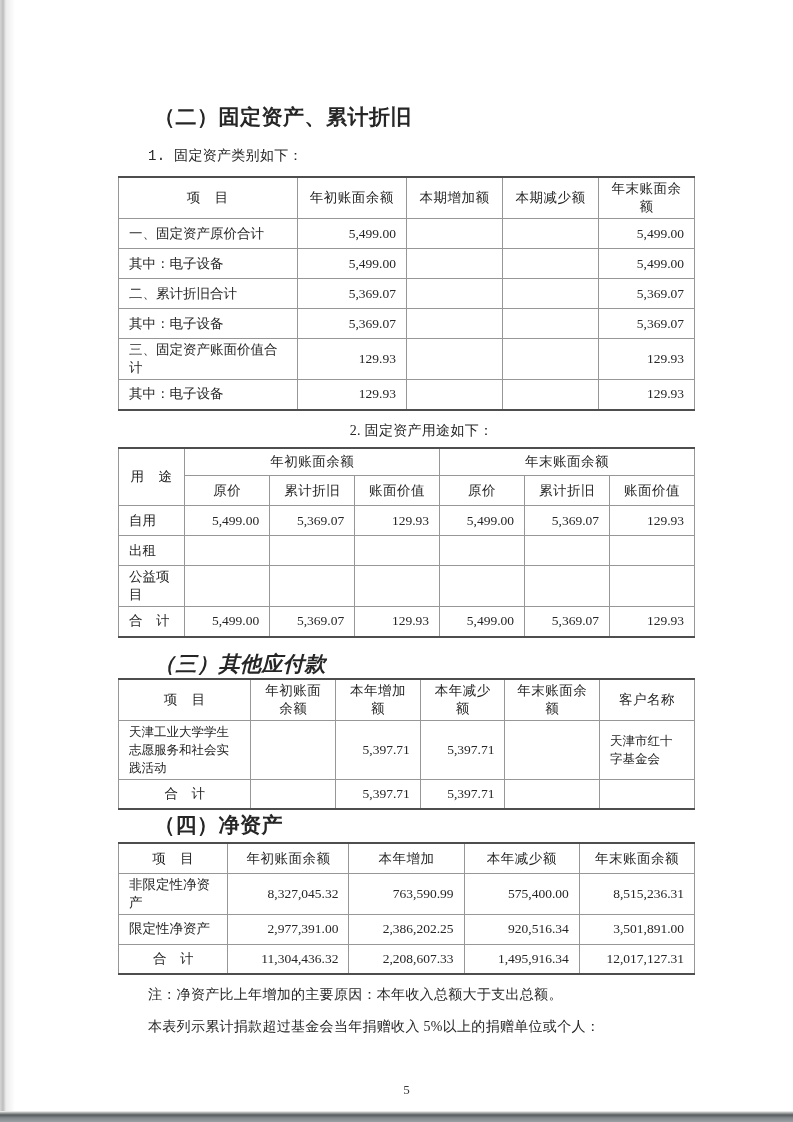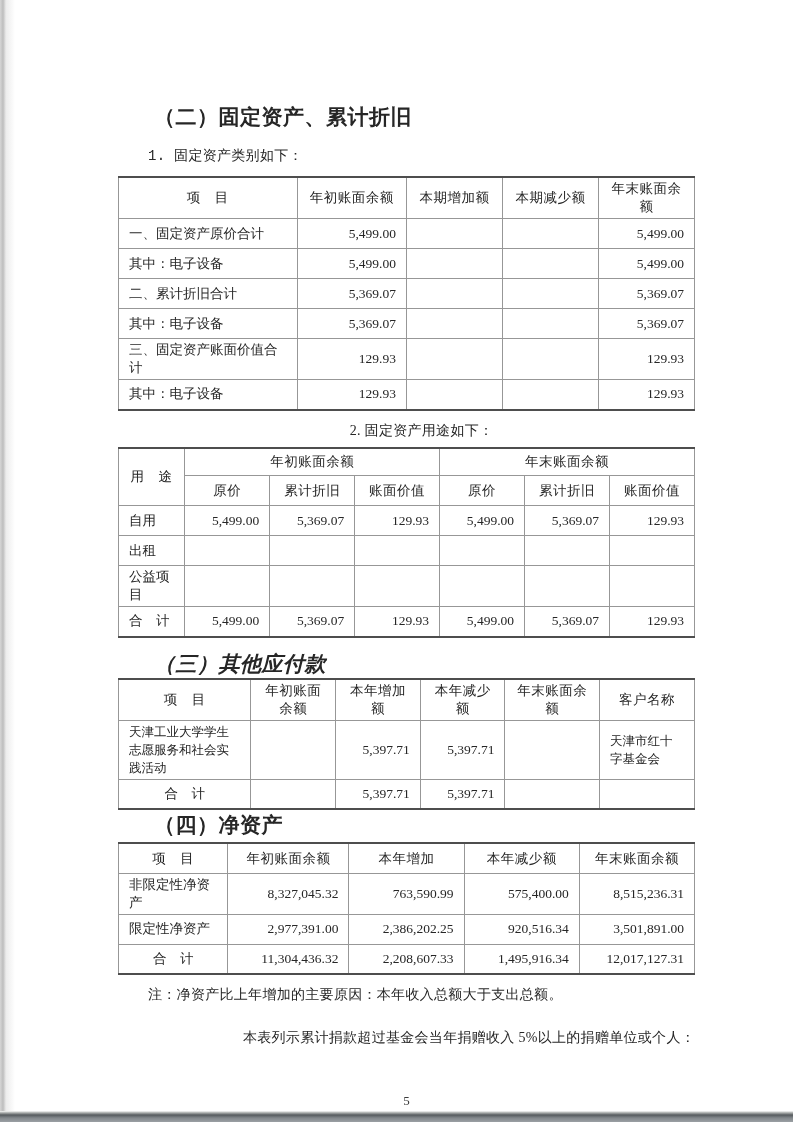--- a/index.html
+++ b/index.html
@@ -58,21 +58,21 @@
   .t3 { margin-top: 4px; }
   .t4 { margin-top: 7px; }
 
   .m-title1 { margin-top: 107px; }
   .m-label1 { margin-top: 20px; font-family: Liberation Mono, monospace; }
   .m-label2 { margin-top: 10px; text-align: center; }
   .m-title3 { margin-top: 16px; font-style: italic; }
   .m-title4 { margin-top: 5px; }
   .m-note   { margin-top: 10px; }
   .m-title5 { margin-top: 15px; }
-  .m-intro  { margin-top: 24px; text-align: right; }
+  .m-intro  { margin-top: 13px; }
 
   .page-number {
     margin-top: 46px; text-align: center; font-size: 13px; color: #3a3a3a;
   }
 </style>
 </head>
 <body>
 
 <div class="scan-edge-left"></div>
 <div class="scan-edge-bottom"></div>

